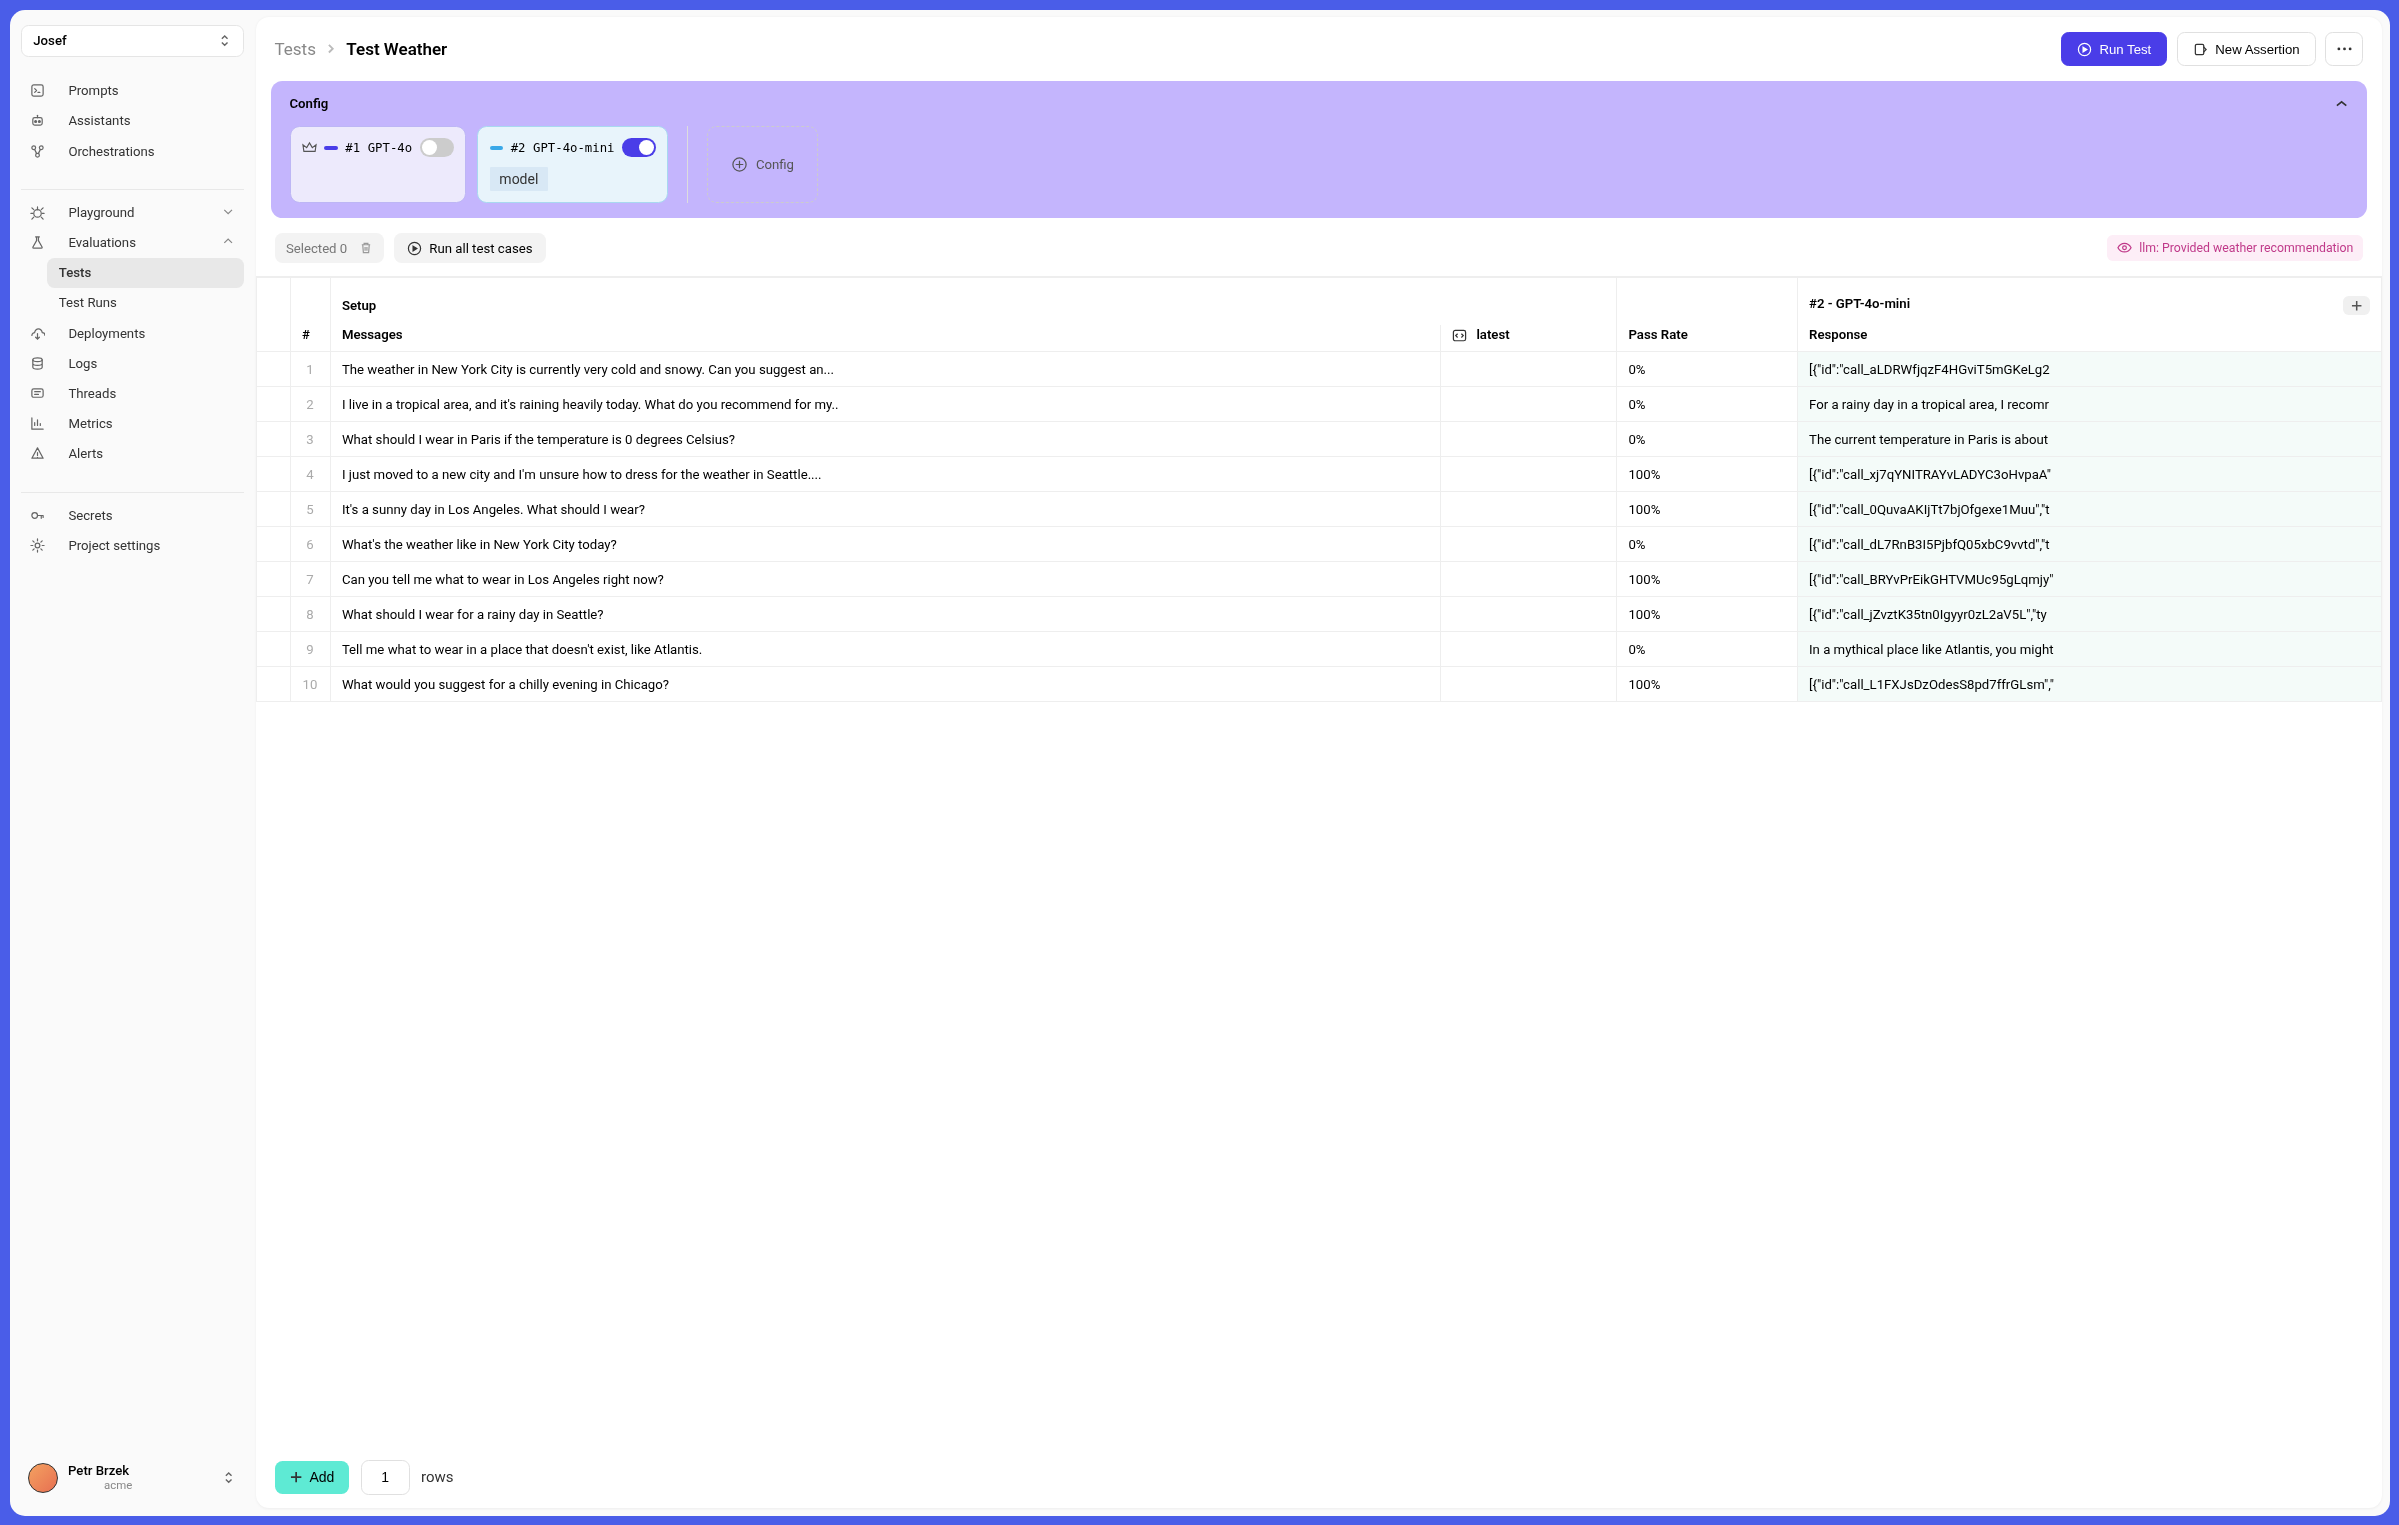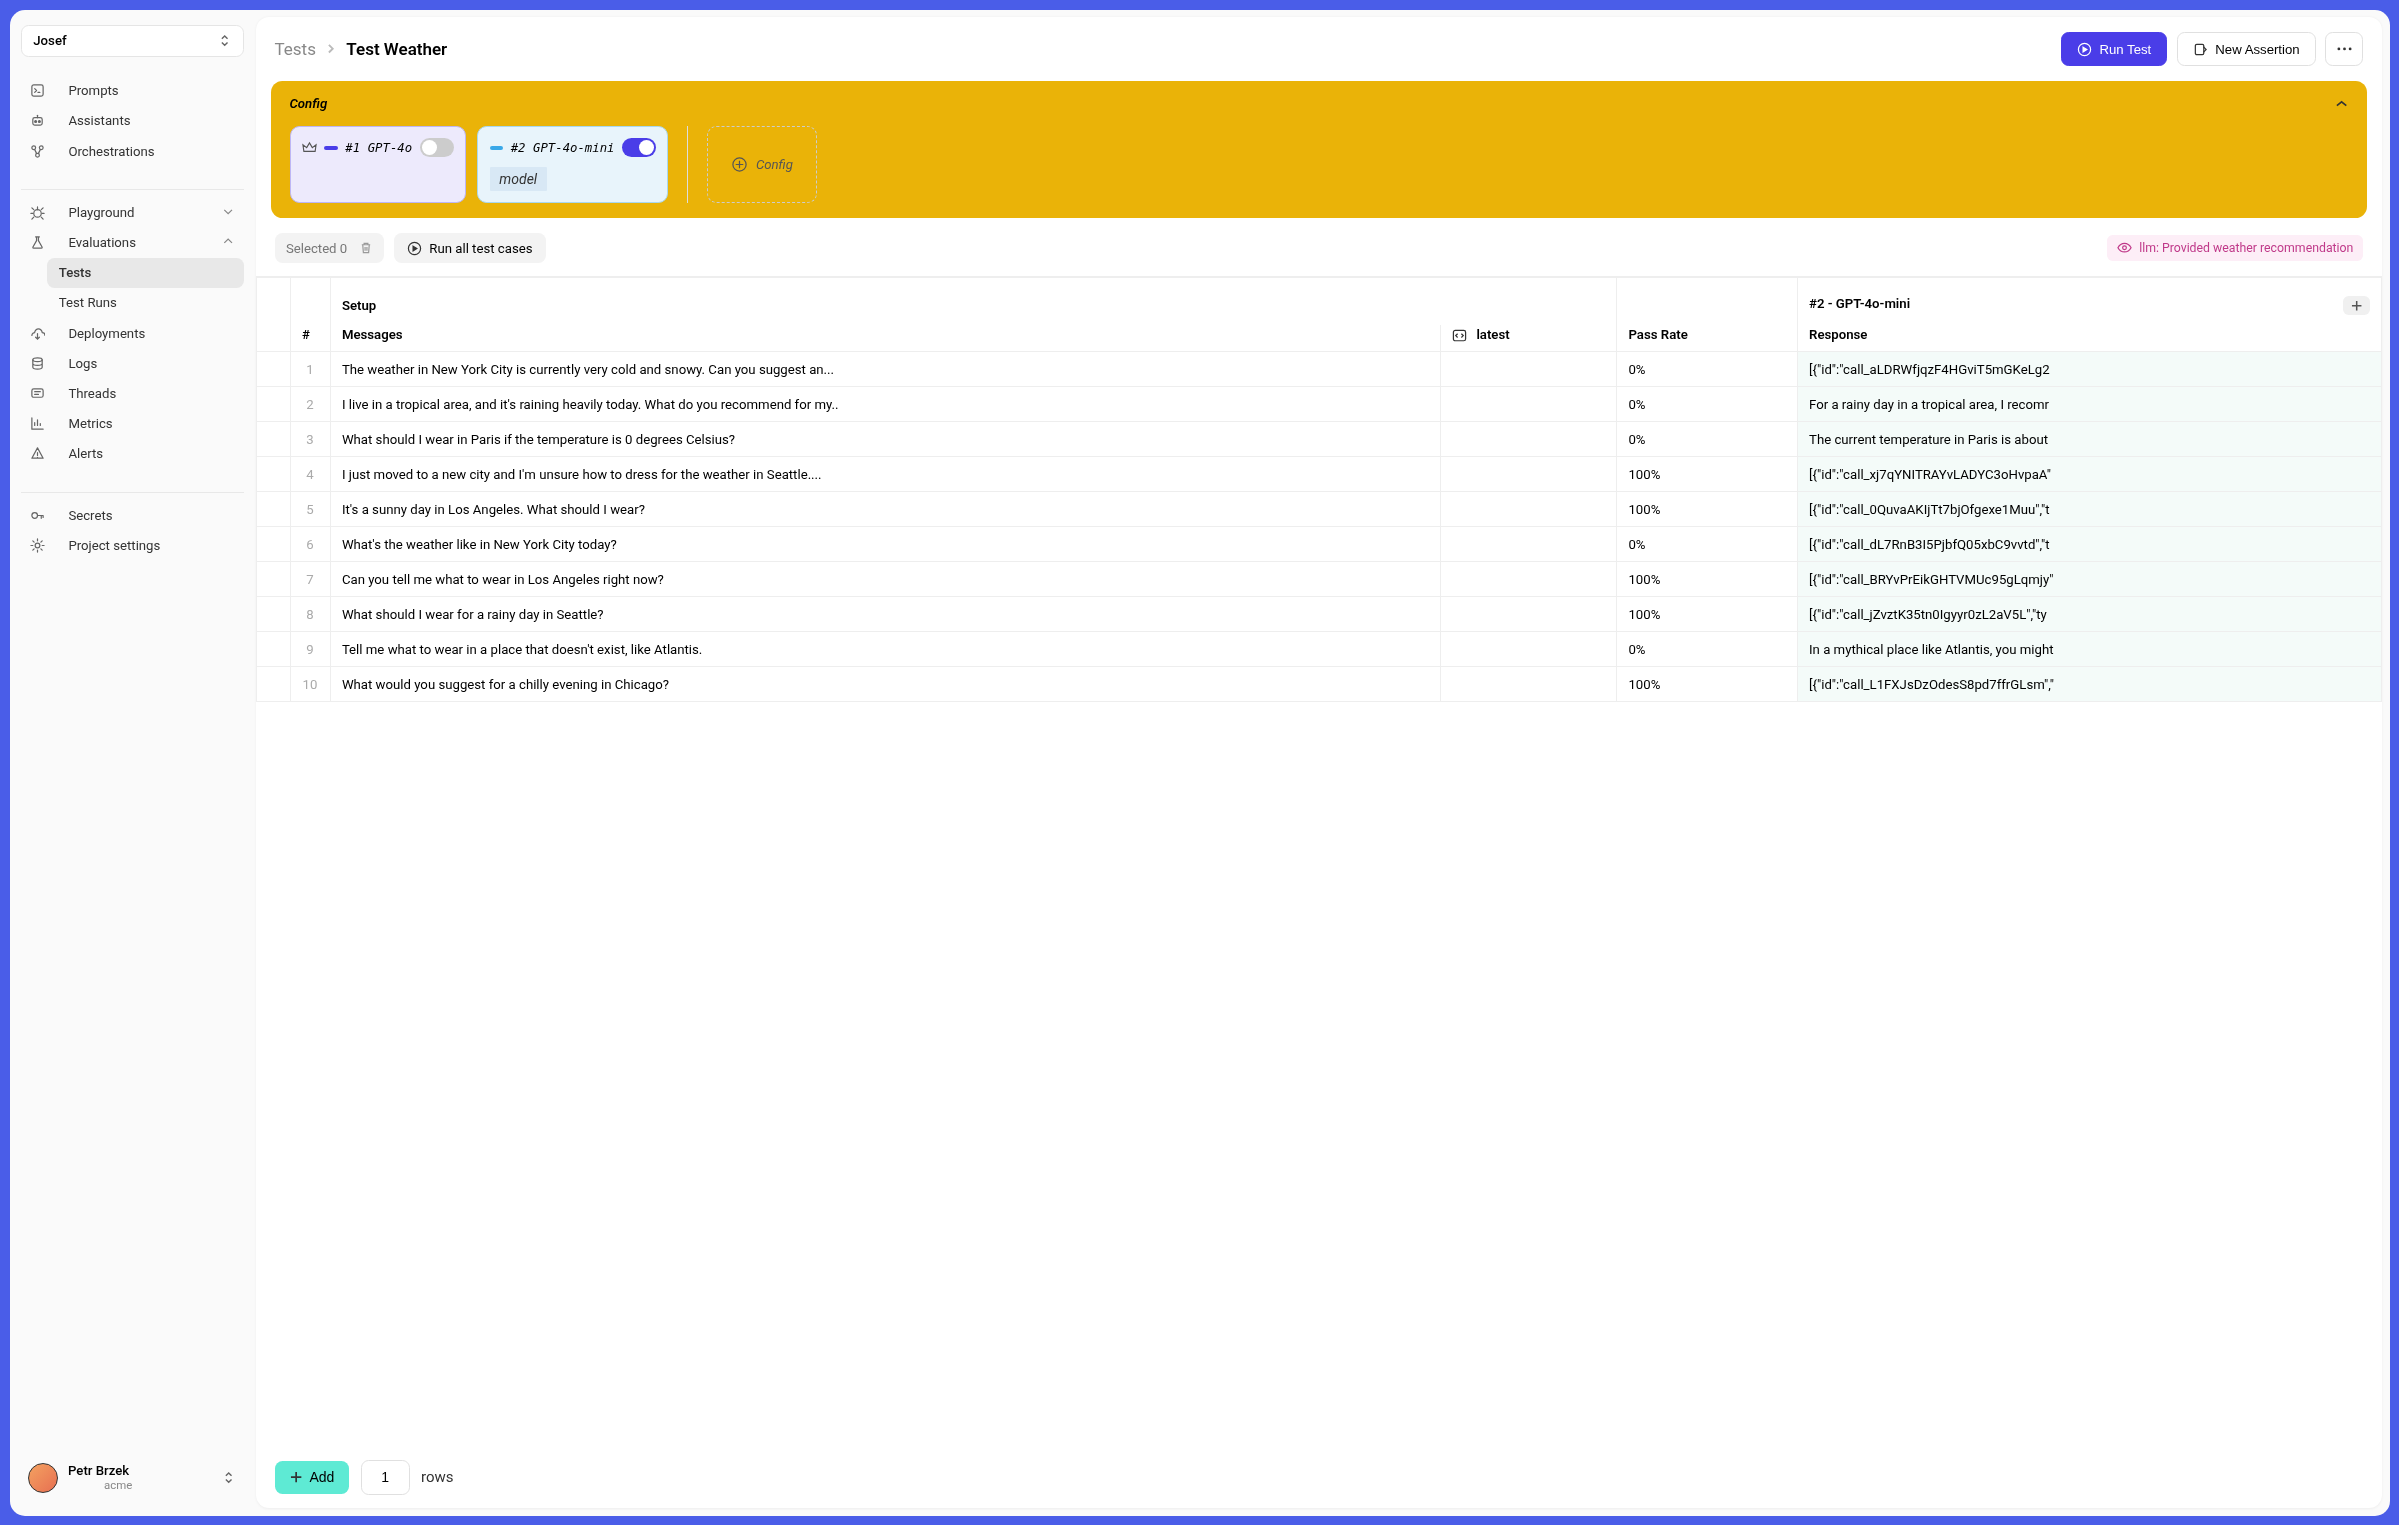--- a/index.html
+++ b/index.html
@@ -24,21 +24,21 @@
 .main { flex: 1; background: #fff; border-radius: 13.2px; margin: 7.6px 7.6px 7.6px 0; display: flex; flex-direction: column; overflow: hidden; box-shadow: 0 0.9px 2.8px rgba(0,0,0,0.05); }
 .topbar { display: flex; align-items: center; padding: 15px 19px; gap: 11.4px; }
 .breadcrumb { display: flex; align-items: center; gap: 11.4px; font-size: 17px; }
 .breadcrumb .crumb-link { color: #888; }
 .breadcrumb .crumb-current { font-weight: 600; }
 .topbar-actions { margin-left: auto; display: flex; gap: 9.5px; }
 .btn { display: inline-flex; align-items: center; gap: 7.6px; padding: 8.5px 15px; border-radius: 7.6px; font-size: 13.2px; font-weight: 500; border: 0.9px solid #e0e0e0; background: #fff; cursor: pointer; }
 .btn-primary { background: #4a3de8; color: #fff; border-color: #4a3de8; }
 .btn-icon { padding: 8.5px 10.4px; }
 
-.config-panel { margin: 0 15px 15px; background: #eab308; border-radius: 11.4px; padding: 15px 19px; font-style: italic; }
+.config-panel { margin: 0 15px 15px; background: #c4b5fd; border-radius: 11.4px; padding: 15px 19px; }
 .config-head { display: flex; justify-content: space-between; align-items: center; margin-bottom: 15px; }
 .config-title { font-size: 13.2px; font-weight: 600; }
 .config-row1 { display: flex; gap: 9.5px; margin-bottom: 13.2px; }
 .pill { display: inline-flex; align-items: center; gap: 7.6px; background: #ececec; border-radius: 7.6px; padding: 6.6px 11.4px; font-size: 13.2px; }
 .pill-outline { background: #fff; border: 0.9px solid #e0e0e0; }
 .config-cards { display: flex; gap: 11.4px; align-items: stretch; }
 .config-card { border: 0.9px solid #bdb6f5; background: #edeafc; border-radius: 9.5px; padding: 11.4px; min-width: 161px; display: flex; flex-direction: column; gap: 9.5px; }
 .config-card.blue { border-color: #a8d8f0; background: #e8f4fb; }
 .card-top { display: flex; align-items: center; gap: 7.6px; font-family: ui-monospace, monospace; font-size: 12.3px; }
 .marker { width: 13.2px; height: 4.7px; border-radius: 2.8px; background: #4a3de8; }

